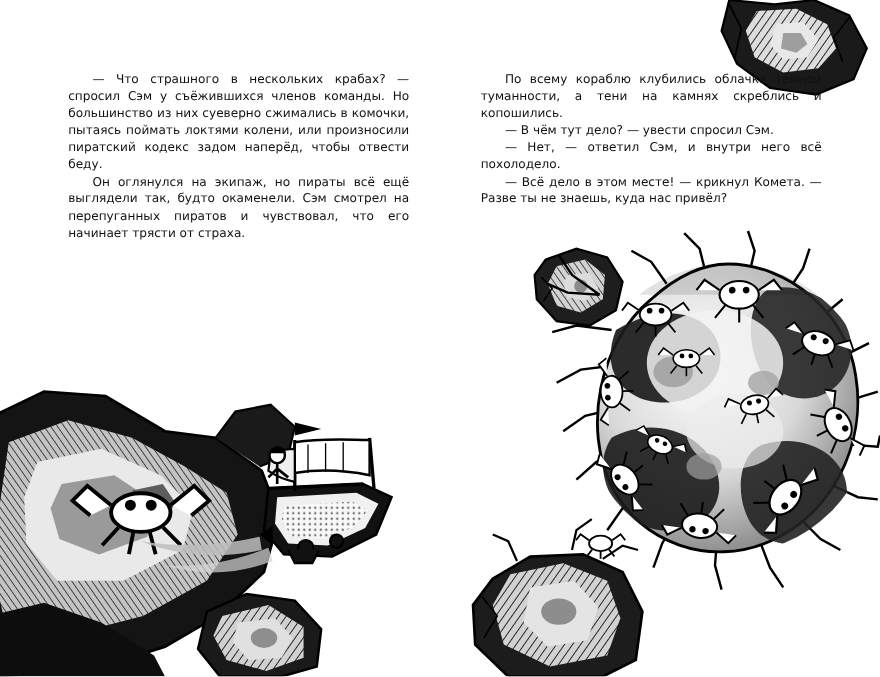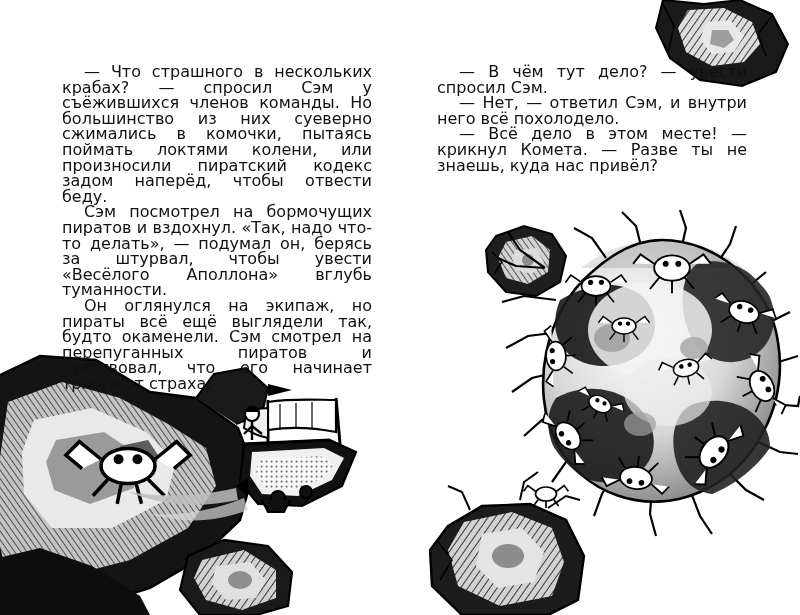--- a/index.html
+++ b/index.html
@@ -27,21 +27,21 @@
   }
   .text-layer {
     position: absolute;
     left: 0;
     top: 0;
     width: 800px;
     height: 615px;
   }
   .column {
     position: absolute;
-    font-size: 16px;
+    font-size: 11px;
     line-height: 15.6px;
     color: #111111;
     text-align: justify;
     text-justify: inter-word;
     hyphens: manual;
   }
   .column p {
     margin: 0;
     text-indent: 22px;
   }
@@ -321,24 +321,24 @@
       </g>
 
     </g>
   </svg>
 
   <div class="text-layer">
     <div class="spine"></div>
 
     <div id="left-column" class="column">
       <p>— Что страшного в нескольких крабах? — спросил Сэм у съёжившихся членов команды. Но большинство из них суеверно сжимались в комочки, пытаясь поймать локтями колени, или произносили пиратский кодекс задом наперёд, чтобы отвести беду.</p>
-      <p>Сэм посмотрел на бормочущих пиратов и вздохнул. «Так, надо что-то делать», — подумал он, берясь за штурвал, чтобы увести «Весёлого Аполлона» вглубь туманности.</p>
       <p>Он оглянулся на экипаж, но пираты всё ещё выглядели так, будто окаменели. Сэм смотрел на перепуганных пиратов и чувствовал, что его начинает трясти от страха.</p>
     </div>
 
     <div id="right-column" class="column">
+      <p>По всему кораблю клубились облачка тёмной туманности, а тени на камнях скреблись и копошились.</p>
       <p>— В чём тут дело? — увести спросил Сэм.</p>
       <p>— Нет, — ответил Сэм, и внутри него всё похолодело.</p>
       <p>— Всё дело в этом месте! — крикнул Комета. — Разве ты не знаешь, куда нас привёл?</p>
     </div>
   </div>
 
 </div>
 
 </body></html>

